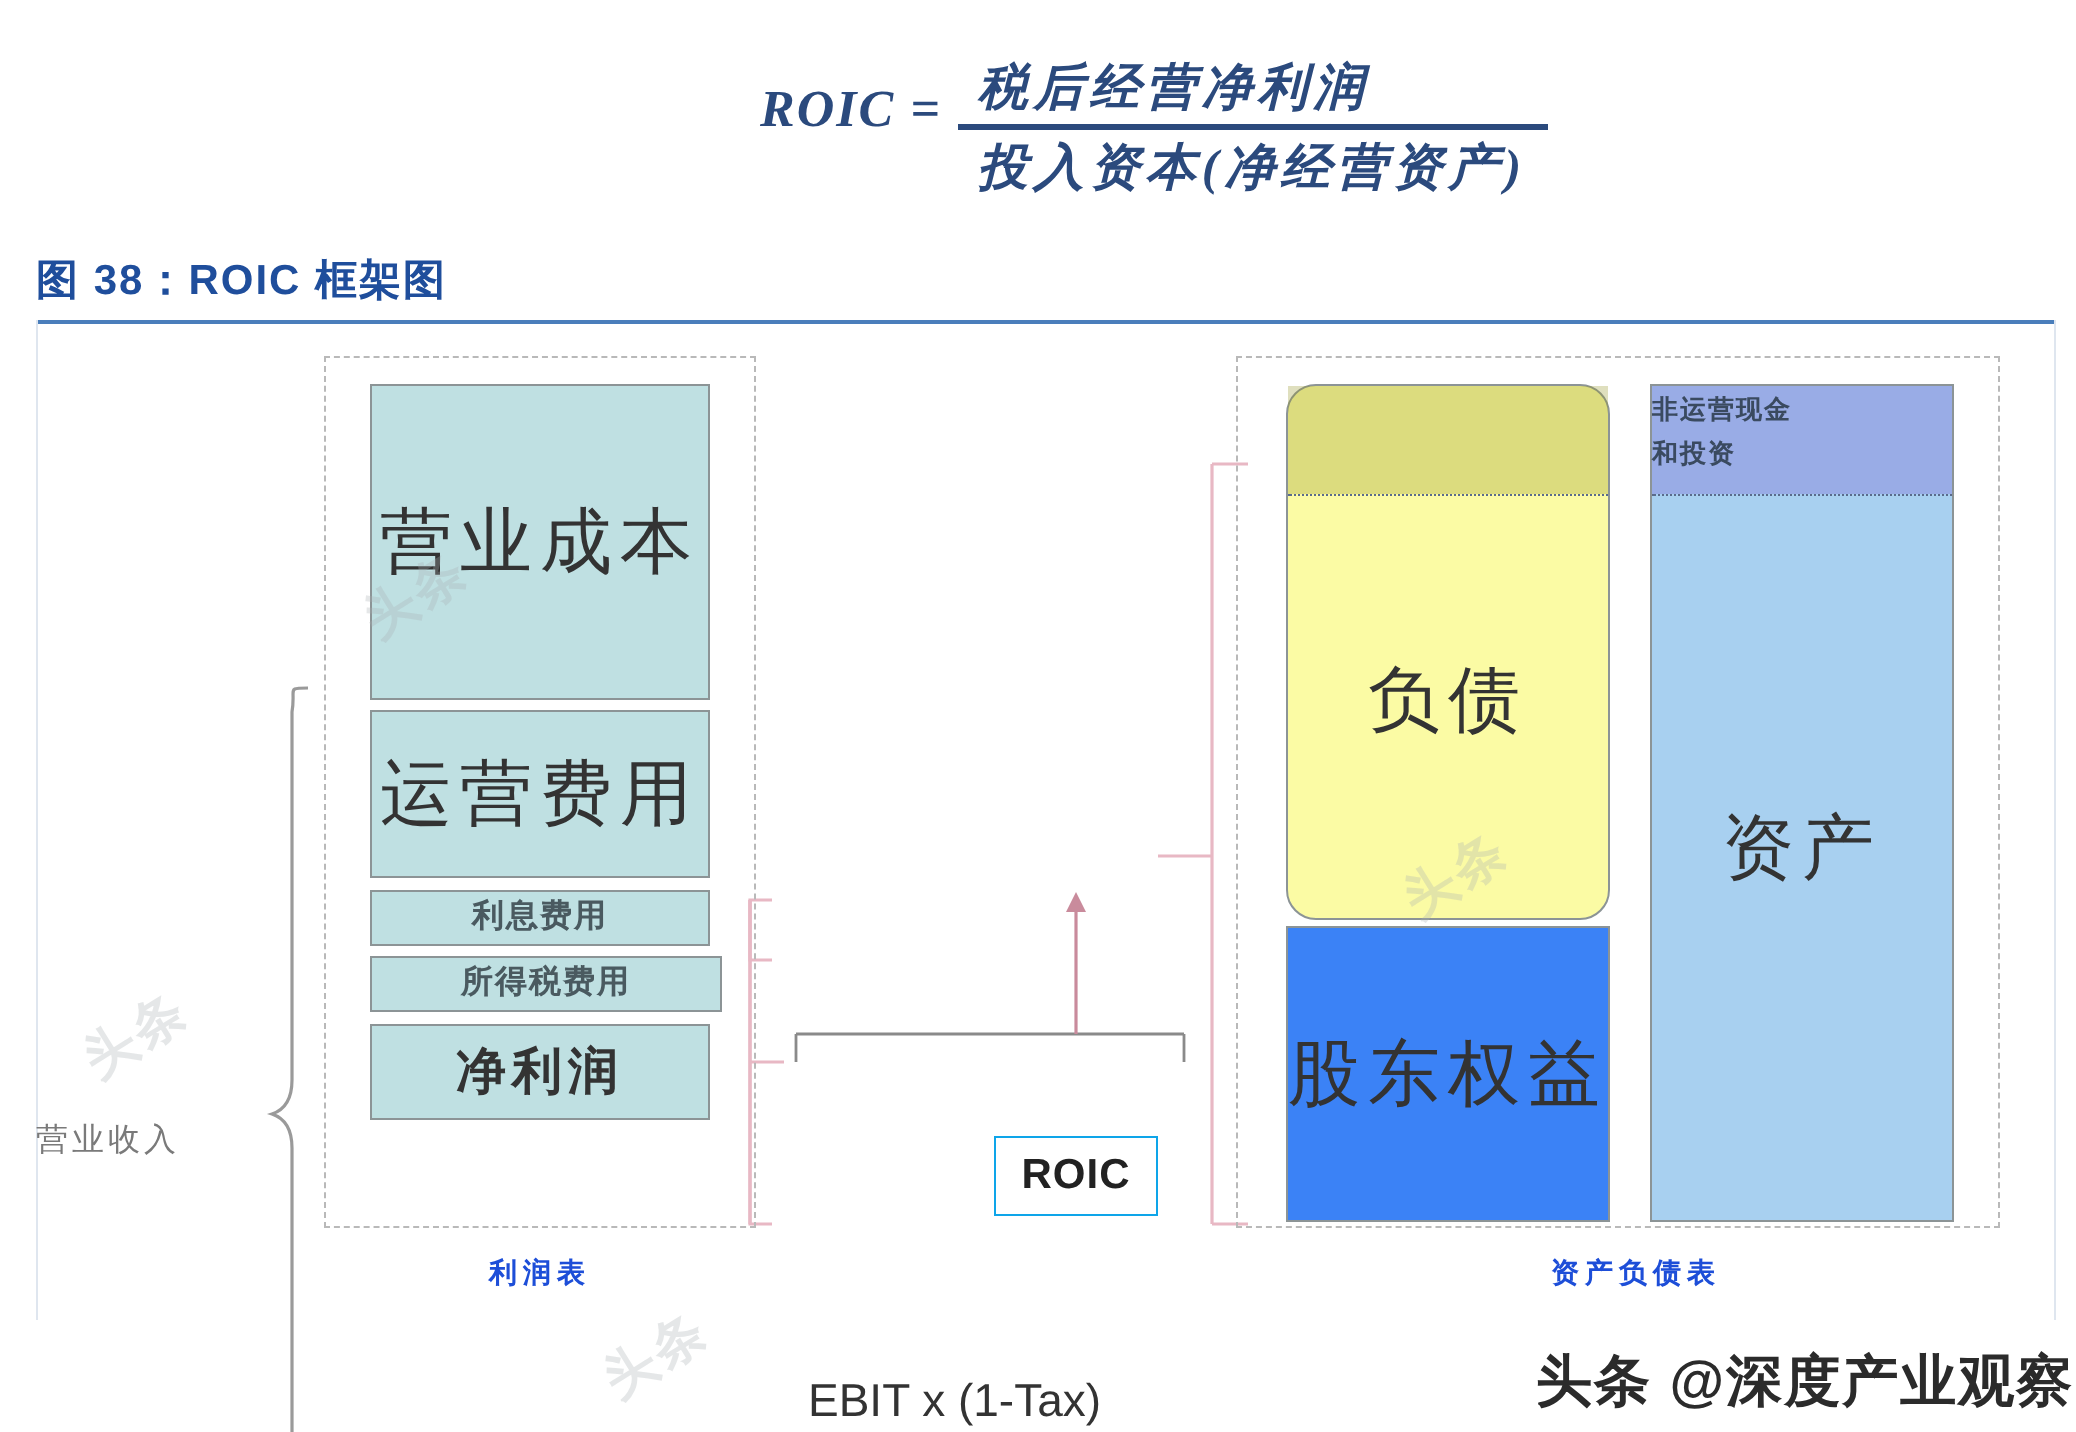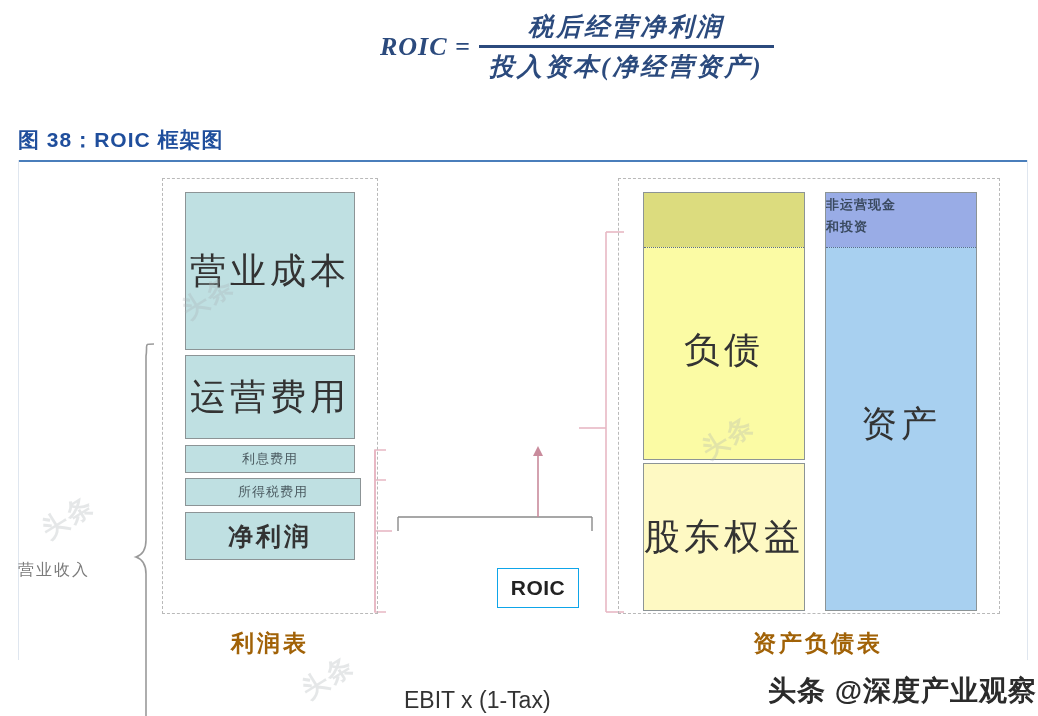--- a/index.html
+++ b/index.html
@@ -33,21 +33,21 @@
   .formula-lhs {
     font-size: 26px;
     font-weight: bold;
     letter-spacing: 1px;
     padding-right: 8px;
     white-space: nowrap;
   }
   .formula-frac {
     display: flex;
     flex-direction: column;
-    align-items: center;
+    margin-top: 17px;
   }
   .frac-num, .frac-den {
     font-size: 25px;
     font-weight: bold;
     white-space: nowrap;
     padding: 2px 10px;
     letter-spacing: 3px;
   }
   .frac-bar {
     width: 100%;
@@ -102,46 +102,46 @@
     box-sizing: border-box;
     border: 1px solid #8c9496;
     display: flex;
     align-items: center;
     justify-content: center;
     color: #333333;
     text-align: center;
     line-height: 1.15;
   }
   .blk.teal  { background: #bfe0e2; }
-  .blk.yellow{ background: #fbfba4; }
-  .blk.white { background: #fef9c3; }
+  .blk.yellow{ background: #fbfba4; border-radius: 15px; }
+  .blk.white { background: #3b82f6; }
   .blk.blue  { background: #a8d0f0; }
 
   .tint {
     position: absolute;
     box-sizing: border-box;
     pointer-events: none;
   }
   .tint.olive  { background: rgba(150,150,40,0.30); }
   .tint.purple { background: rgba(120,90,210,0.30); }
   .tint-divider {
     position: absolute;
     border-top: 1px dotted #5a6b8c;
   }
 
   .lbl-big   { font-size: 36px; font-weight: normal; letter-spacing: 4px; }
   .lbl-mid   { font-size: 25px; font-weight: bold; letter-spacing: 3px; }
-  .lbl-small { font-size: 13px; font-weight: normal; letter-spacing: 1px; color: #4a5a60;}
+  .lbl-small { font-size: 16px; font-weight: bold; letter-spacing: 1px; color: #4a5a60;}
   .lbl-tiny  { font-size: 13px; font-weight: bold; letter-spacing: 1px; color: #3a4a60;}
 
   .caption {
     position: absolute;
-    font-size: 23px;
-    font-weight: bold;
-    color: #a16207;
+    font-size: 14px;
+    font-weight: bold;
+    color: #1d4ed8;
     letter-spacing: 3px;
     text-align: center;
     white-space: nowrap;
   }
 
   
   #revenue-label {
     position: absolute;
     left: 18px; top: 400px;
     font-size: 16px;

